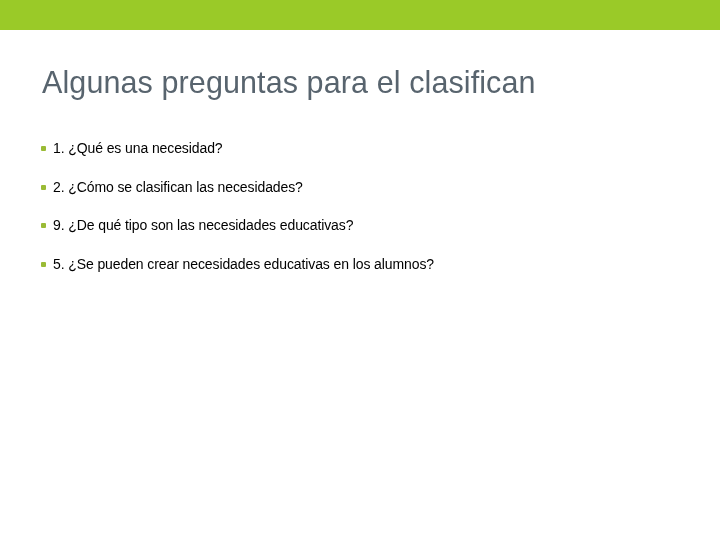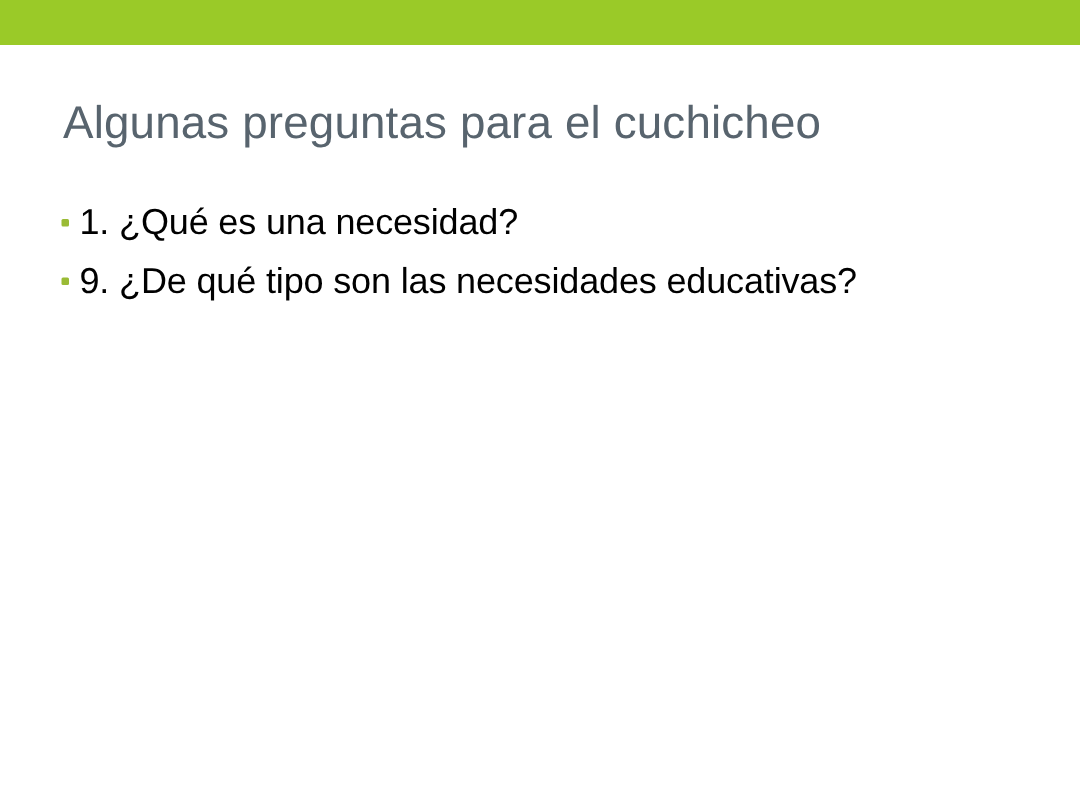--- a/index.html
+++ b/index.html
@@ -51,21 +51,21 @@
     top: 131px;
     width: 660px;
     margin: 0;
     padding: 0;
     list-style: none;
   }
   .bullet-item {
     position: relative;
     padding-left: 15px;
     margin: 0 0 1px 0;
-    font-size: 24px;
+    font-size: 14px;
     line-height: 35.5px;
     color: #000000;
     letter-spacing: -0.1px;
   }
   .bullet-item + .bullet-item {
     margin-top: 3.2px;
   }
   .bullet-marker {
     position: absolute;
     left: 3px;
@@ -79,32 +79,40 @@
     display: block;
   }
 </style>
 </head>
 <body>
 
 <div class="slide">
 
   <div class="accent-bar"></div>
 
-  <div class="slide-title">Algunas preguntas para el cuchicheo</div>
+  <div class="slide-title">Algunas preguntas para el clasifican</div>
 
   <ul class="bullet-list">
 
     <li class="bullet-item">
       <span class="bullet-marker"></span>
       <span class="bullet-text">1. ¿Qué es una necesidad?</span>
     </li>
 
+    <li class="bullet-item">
+      <span class="bullet-marker"></span>
+      <span class="bullet-text">2. ¿Cómo se clasifican las necesidades?</span>
+    </li>
 
     <li class="bullet-item">
       <span class="bullet-marker"></span>
       <span class="bullet-text">9. ¿De qué tipo son las necesidades educativas?</span>
     </li>
 
 
+    <li class="bullet-item">
+      <span class="bullet-marker"></span>
+      <span class="bullet-text">5. ¿Se pueden crear necesidades educativas en los alumnos?</span>
+    </li>
 
   </ul>
 
 </div>
 
 </body></html>

